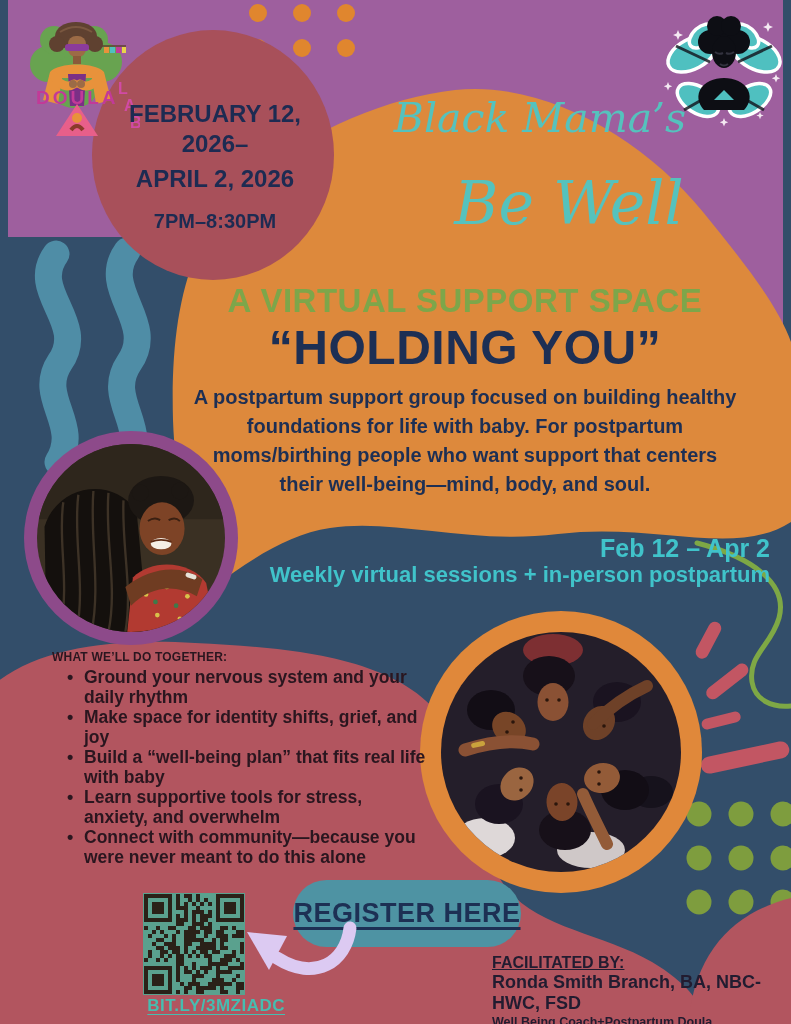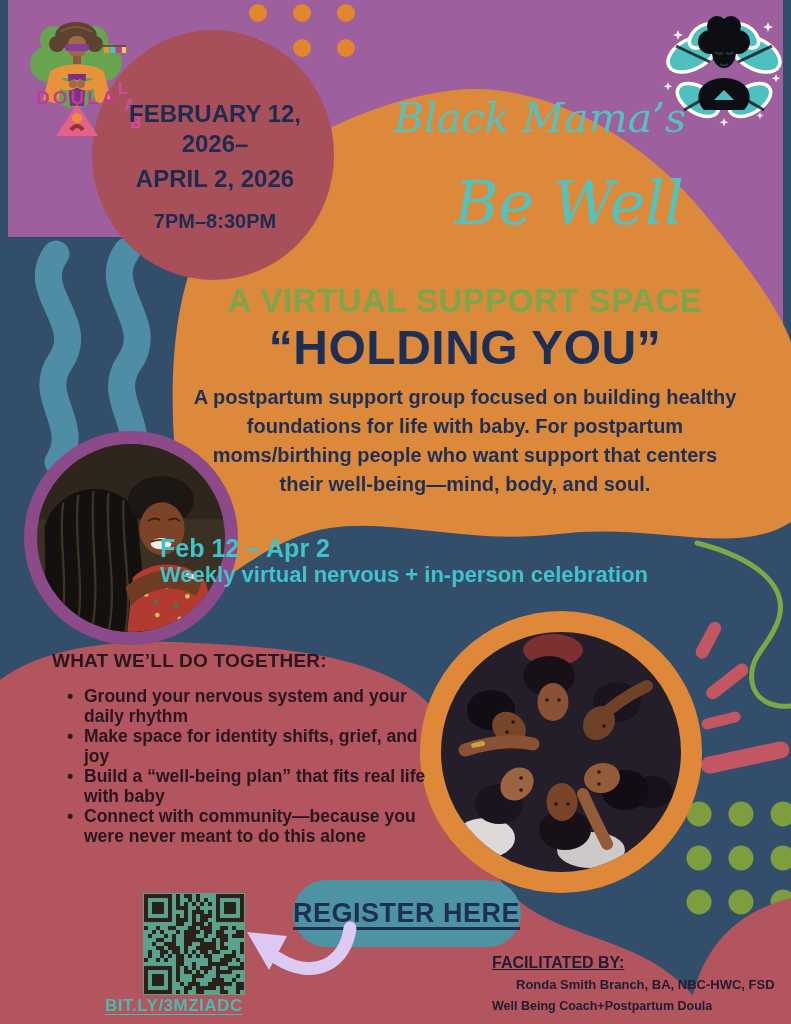--- a/index.html
+++ b/index.html
@@ -17,39 +17,39 @@
   .date-badge-text .dl3{font-size:20px;line-height:30px;}
   .script-line{color:#55c2bd;font-family:"DejaVu Serif",serif;font-style:italic;font-weight:400;}
   .script-1{left:340px;top:94px;width:400px;text-align:center;font-size:41px;}
   .script-2{left:434px;top:168px;width:270px;text-align:center;font-size:60px;}
   .subtitle{left:160px;top:282px;width:610px;text-align:center;font-size:33px;font-weight:700;
             letter-spacing:.5px;color:#7da64a;}
   .headline{left:160px;top:320px;width:610px;text-align:center;font-size:48px;font-weight:800;
             letter-spacing:.5px;color:#1d2f54;}
   .description{left:165px;top:383px;width:600px;text-align:center;font-size:20px;font-weight:700;
                line-height:29px;color:#1d2f54;}
-  .schedule{left:160px;top:534px;width:610px;text-align:left;color:#40c3ca;font-weight:800;}
+  .schedule{left:160px;top:534px;width:610px;text-align:right;color:#40c3ca;font-weight:800;}
   .schedule .sch-dates{font-size:25px;line-height:28px;}
   .schedule .sch-format{font-size:22px;line-height:26px;}
   .together{left:50px;top:650px;width:360px;color:#2a161f;}
-  .together h3{margin:0 0 15px 2px;font-size:19px;font-weight:800;letter-spacing:.2px;}
+  .together h3{margin:0 0 4px 2px;font-size:12px;font-weight:800;letter-spacing:.2px;}
   .together ul{margin:0;padding:0 0 0 34px;list-style:none;}
   .together li{position:relative;width:342px;font-size:17.5px;font-weight:700;line-height:19.5px;
                margin-bottom:1px;}
   .together li::before{content:"•";position:absolute;left:-17px;top:0;font-size:18px;}
   .register-pill{left:293px;top:880px;width:228px;height:67px;border-radius:34px;background:#4e93a3;
-                 display:flex;align-items:center;justify-content:flex-start;cursor:pointer;}
+                 display:flex;align-items:center;justify-content:center;cursor:pointer;}
   .register-pill span{font-size:27px;font-weight:800;color:#1d3054;text-decoration:underline;
                       text-decoration-thickness:3px;text-underline-offset:5px;letter-spacing:.5px;}
   .qr-wrap{left:143px;top:893px;width:102px;height:102px;background:#5aa18e;padding:0;}
-  .bitly{left:105px;top:996px;width:180px;text-align:left;font-size:17px;font-weight:800;
+  .bitly{left:105px;top:996px;width:180px;text-align:right;font-size:17px;font-weight:800;
          color:#46bdb0;text-decoration:underline;text-underline-offset:3px;letter-spacing:.5px;cursor:pointer;}
   .facilitator{left:492px;top:953px;width:290px;color:#221c30;}
   .facilitator .f-label{font-size:16px;font-weight:800;line-height:19px;text-decoration:underline;}
-  .facilitator .f-name{font-size:13px;font-weight:800;line-height:26px;margin-left:24px;}
+  .facilitator .f-name{font-size:18px;font-weight:800;line-height:21px;}
   .facilitator .f-role,.facilitator .f-org{font-size:12.5px;font-weight:700;line-height:16px;}
 </style>
 </head>
 <body>
 
 <div id="flyer">
 
   <svg class="abs" style="left:0;top:0;" width="791" height="1024" viewBox="0 0 791 1024">
 
     <rect x="0" y="0" width="791" height="1024" fill="#334e6a"></rect>
@@ -321,29 +321,30 @@
 
   <div class="abs description">
     <div>A postpartum support group focused on building healthy</div>
     <div>foundations for life with baby. For postpartum</div>
     <div>moms/birthing people who want support that centers</div>
     <div>their well-being—mind, body, and soul.</div>
   </div>
 
   <div class="abs schedule">
     <div class="sch-dates">Feb 12 – Apr 2</div>
-    <div class="sch-format">Weekly virtual nervous + in-person celebration</div>
+    <div class="sch-format">Weekly virtual sessions + in-person postpartum</div>
   </div>
 
   <div class="abs together">
     <h3>WHAT WE’LL DO TOGETHER:</h3>
     <ul>
       <li>Ground your nervous system and your daily rhythm</li>
       <li>Make space for identity shifts, grief, and joy</li>
       <li>Build a “well-being plan” that fits real life with baby</li>
+      <li>Learn supportive tools for stress, anxiety, and overwhelm</li>
       <li>Connect with community—because you were never meant to do this alone</li>
     </ul>
   </div>
 
   <div class="abs register-pill">
     <span>REGISTER HERE</span>
   </div>
 
   <div class="abs qr-wrap">
     <svg id="qr-svg" width="102" height="102" viewBox="-1 -1 102 102">

